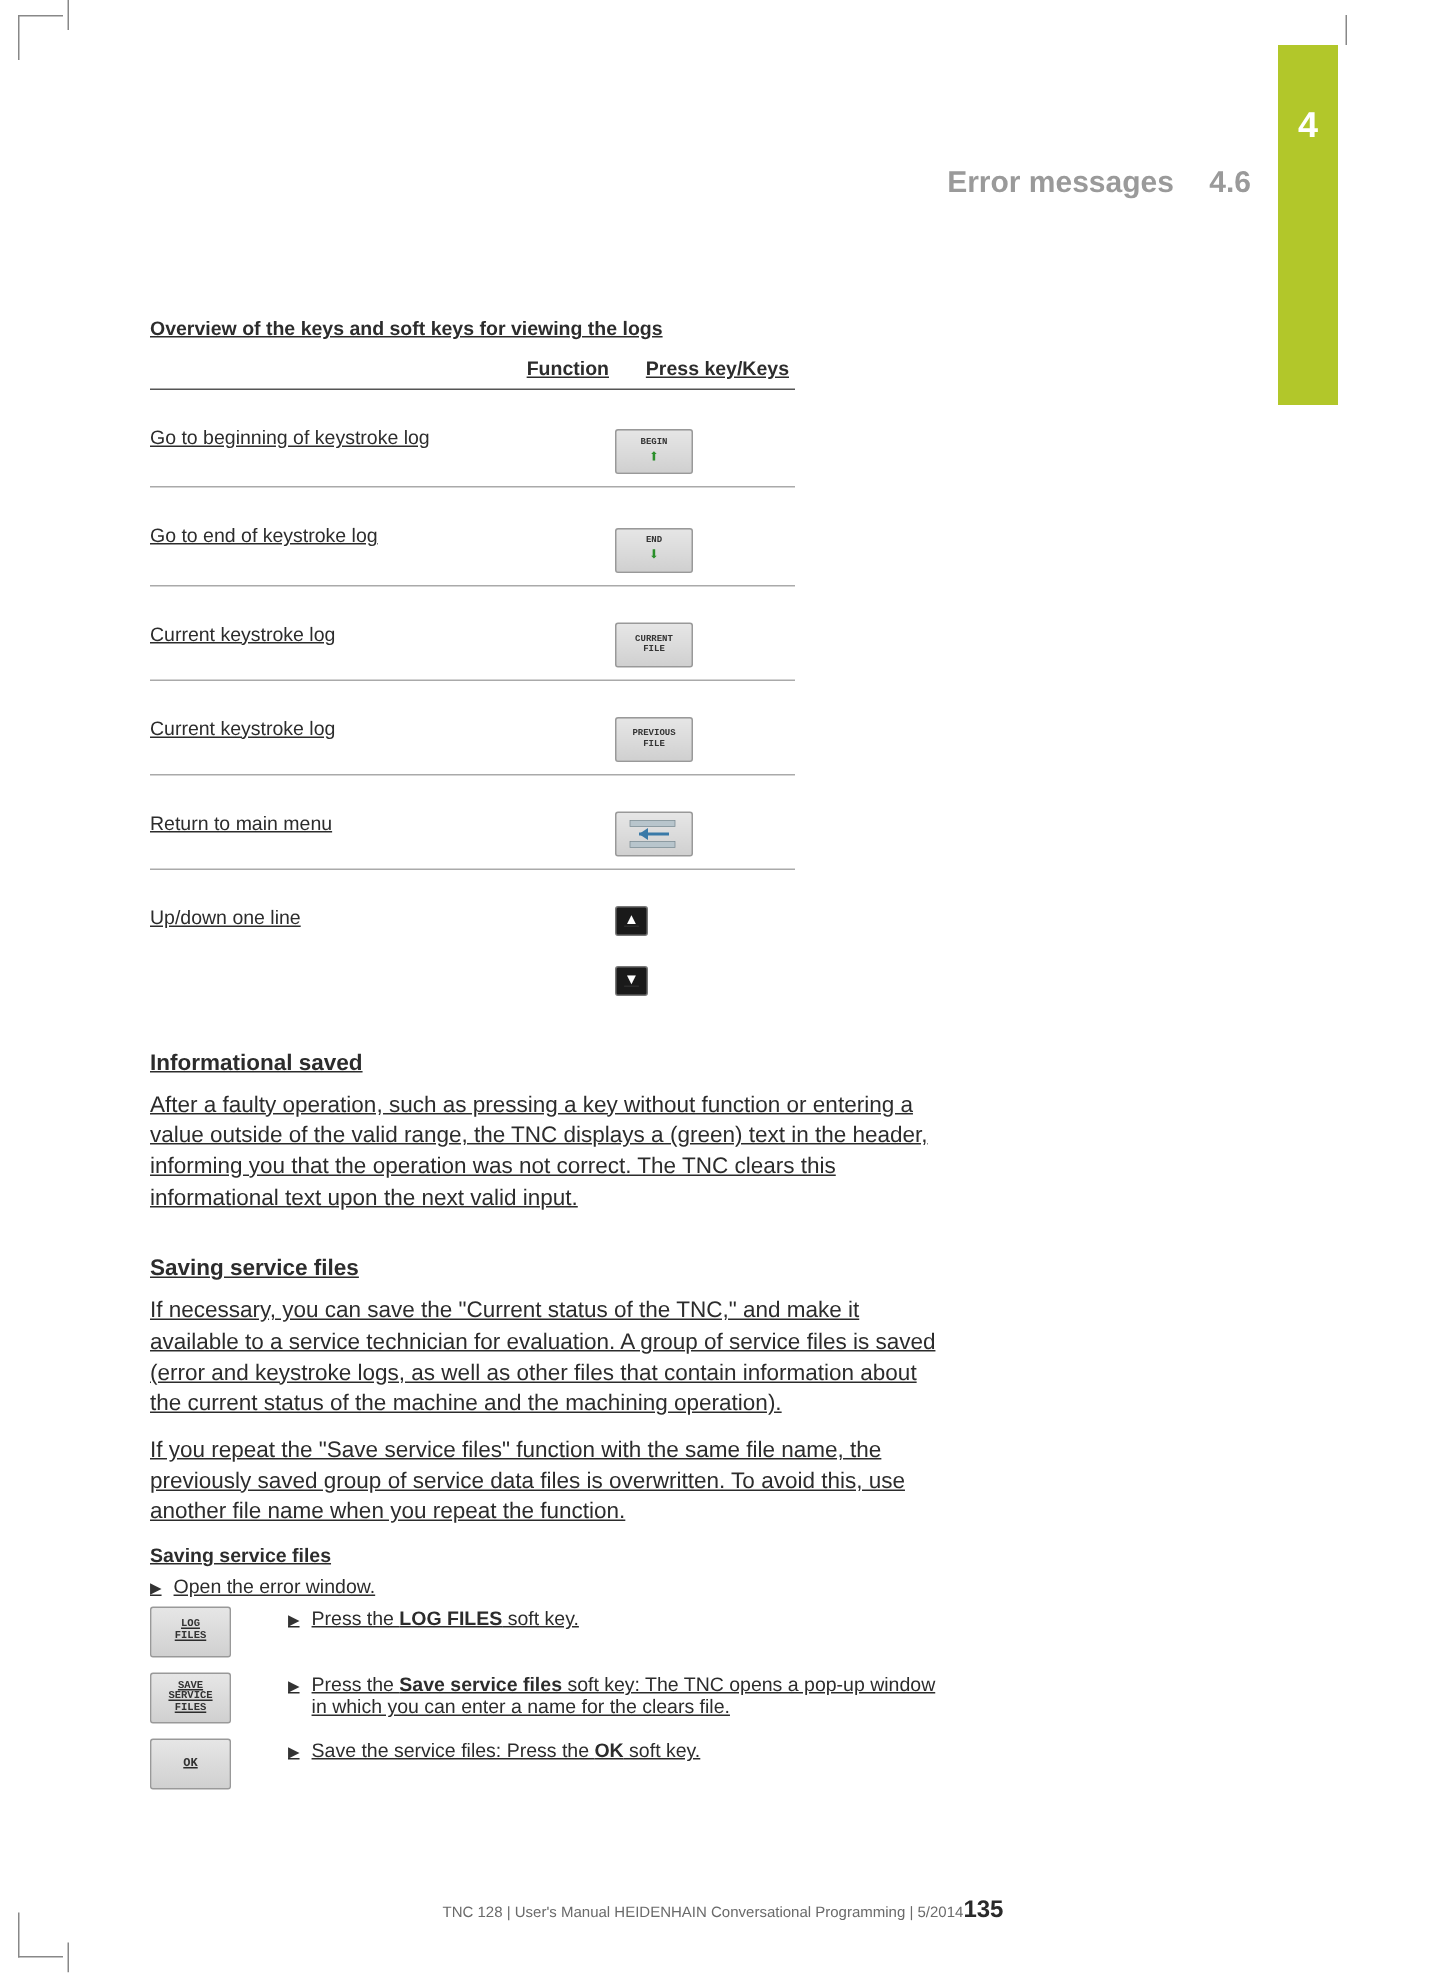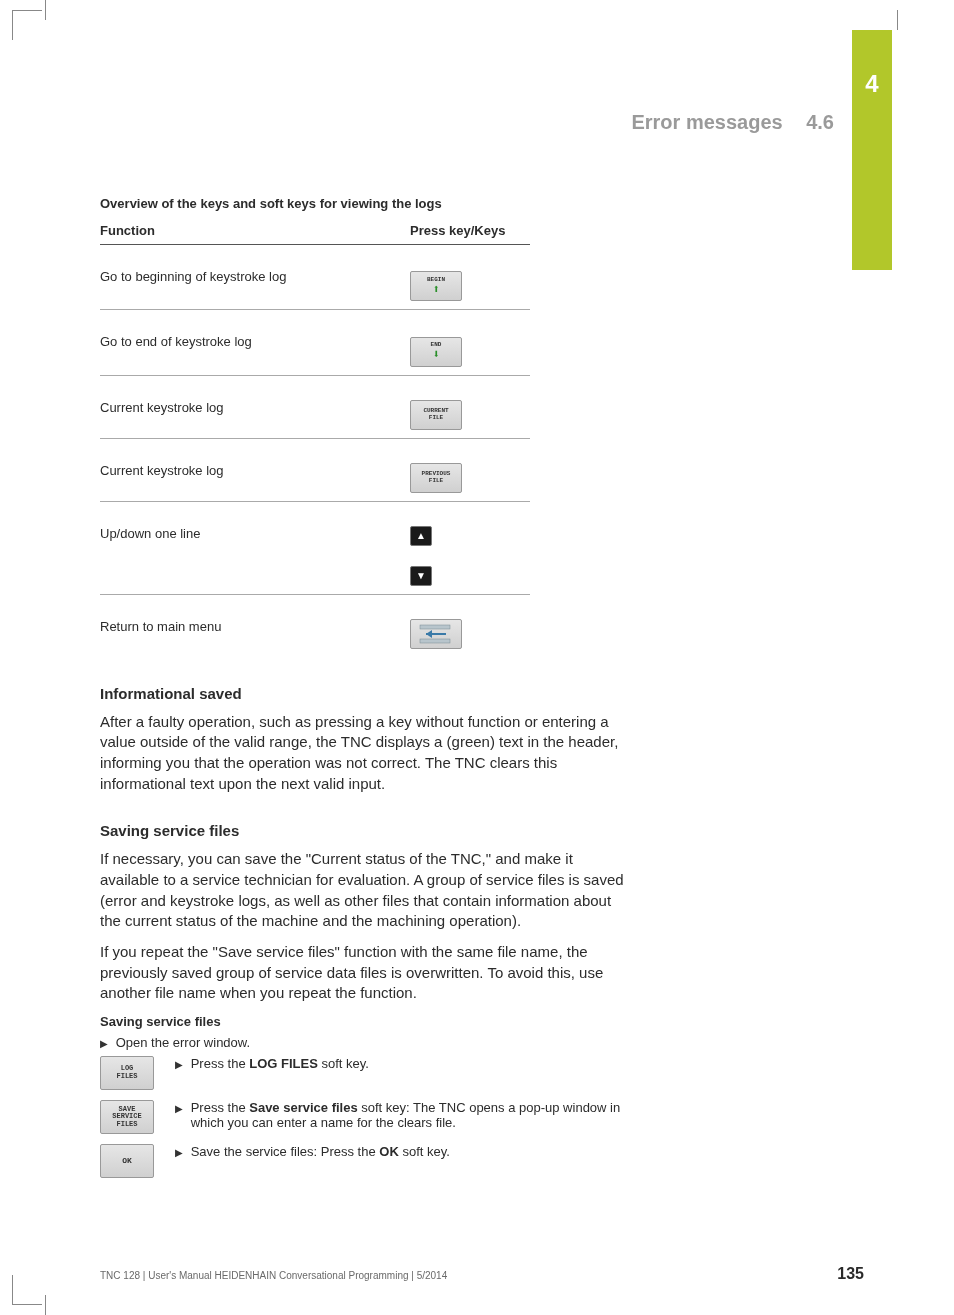--- a/index.html
+++ b/index.html
@@ -15,25 +15,25 @@
   .crop-top-tick { position: absolute; top: 0; left: 45px; width: 1px; height: 20px; background: #888; }
   .crop-tr { position: absolute; top: 10px; right: 56px; width: 1px; height: 20px; background: #888; }
   .crop-bl { position: absolute; bottom: 10px; left: 12px; width: 30px; height: 30px; border-left: 1px solid #888; border-bottom: 1px solid #888; }
   .crop-bot-tick { position: absolute; bottom: 0; left: 45px; width: 1px; height: 20px; background: #888; }
 
   .tab { position: absolute; top: 30px; right: 62px; width: 40px; height: 240px; background: #b2c72a; }
   .tab-num { position: absolute; top: 40px; left: 0; right: 0; text-align: center; color: #fff; font-size: 24px; font-weight: bold; }
   .running-head { position: absolute; top: 111px; right: 120px; color: #9a9a9a; font-size: 20px; font-weight: bold; }
   .running-head .sec { margin-left: 18px; }
 
-  .content { position: absolute; top: 196px; left: 100px; width: 530px; }
+  .content { position: absolute; top: 211px; left: 100px; width: 530px; text-decoration: underline; }
 
   .table-title { font-size: 13px; font-weight: bold; margin-bottom: 6px; }
   table.keys { width: 430px; border-collapse: collapse; font-size: 13px; }
-  table.keys th { text-align: left; font-weight: bold; border-bottom: 1px solid #555; padding: 6px 4px 6px 0; }
+  table.keys th { text-align: right; font-weight: bold; border-bottom: 1px solid #555; padding: 6px 4px 6px 0; }
   table.keys td { border-bottom: 1px solid #aaa; padding: 24px 4px 8px 0; vertical-align: top; }
   table.keys td.kcol { width: 120px; }
   table.keys tr:last-child td { border-bottom: none; }
 
   .softkey {
     display: inline-flex;
     flex-direction: column;
     align-items: center;
     justify-content: center;
     width: 52px; height: 30px;
@@ -57,26 +57,26 @@
   }
   .key-stack { display: flex; flex-direction: column; gap: 20px; }
 
   h3.section { font-size: 15px; font-weight: bold; margin-top: 28px; margin-bottom: 10px; }
   p.body { font-size: 15px; line-height: 1.38; margin-bottom: 10px; }
   .sub-bold { font-size: 13px; font-weight: bold; margin-top: 8px; margin-bottom: 6px; }
 
   .step-line { font-size: 13px; display: flex; align-items: flex-start; gap: 8px; margin-bottom: 4px; }
   .step-line .tri { color: #333; font-size: 10px; margin-top: 3px; }
 
-  .icon-step { display: flex; align-items: flex-start; gap: 1px; margin-top: 6px; margin-bottom: 10px; }
+  .icon-step { display: flex; align-items: flex-start; gap: 18px; margin-top: 6px; margin-bottom: 10px; }
   .icon-step .indent-steps { padding-left: 20px; flex: 1; }
   .icon-step .softkey { width: 54px; height: 34px; font-size: 7px; flex-shrink: 0; }
   .icon-step .softkey.ok { font-size: 8px; }
 
-  .footer { position: absolute; bottom: 32px; left: 100px; right: 90px; display: flex; justify-content: space-between; align-items: baseline; font-size: 10px; color: #6a6a6a; }
+  .footer { position: absolute; bottom: 32px; left: 100px; right: 90px; display: flex; justify-content: center; align-items: baseline; font-size: 10px; color: #6a6a6a; }
   .footer .pnum { font-size: 16px; font-weight: bold; color: #2a2a2a; }
 </style>
 </head>
 <body>
 
 <div class="crop-tl"></div>
 <div class="crop-top-tick"></div>
 <div class="crop-tr"></div>
 <div class="crop-bl"></div>
 <div class="crop-bot-tick"></div>
@@ -128,42 +128,42 @@
             </span>
         </td>
       </tr>
       <tr>
         <td>Current keystroke log</td>
         <td class="kcol">
           <span class="softkey">
               <span style="white-space:pre">PREVIOUS
 FILE</span>
             </span>
-        </td>
-      </tr>
-      <tr>
-        <td>Up/down one line</td>
-        <td class="kcol">
-          <div class="key-stack">
-            <span class="hardkey">▲</span>
-            <span class="hardkey">▼</span>
-          </div>
         </td>
       </tr>
       <tr>
         <td>Return to main menu</td>
         <td class="kcol">
           <span class="softkey menu-return">
             <svg viewBox="0 0 40 22">
               <rect x="4" y="2" width="30" height="4" fill="#b8c5cc" stroke="#7a8a92" stroke-width="0.5"></rect>
               <rect x="4" y="16" width="30" height="4" fill="#b8c5cc" stroke="#7a8a92" stroke-width="0.5"></rect>
               <path d="M10 11 L30 11" stroke="#3a7aa8" stroke-width="2"></path>
               <path d="M10 11 L16 7 L16 15 Z" fill="#3a7aa8"></path>
             </svg>
           </span>
+        </td>
+      </tr>
+      <tr>
+        <td>Up/down one line</td>
+        <td class="kcol">
+          <div class="key-stack">
+            <span class="hardkey">▲</span>
+            <span class="hardkey">▼</span>
+          </div>
         </td>
       </tr>
     </tbody>
   </table>
 
   <h3 class="section">Informational saved</h3>
   <p class="body">After a faulty operation, such as pressing a key without function or entering a value outside of the valid range, the TNC displays a (green) text in the header, informing you that the operation was not correct. The TNC clears this informational text upon the next valid input.</p>
 
   <h3 class="section">Saving service files</h3>
   <p class="body">If necessary, you can save the "Current status of the TNC," and make it available to a service technician for evaluation. A group of service files is saved (error and keystroke logs, as well as other files that contain information about the current status of the machine and the machining operation).</p>

